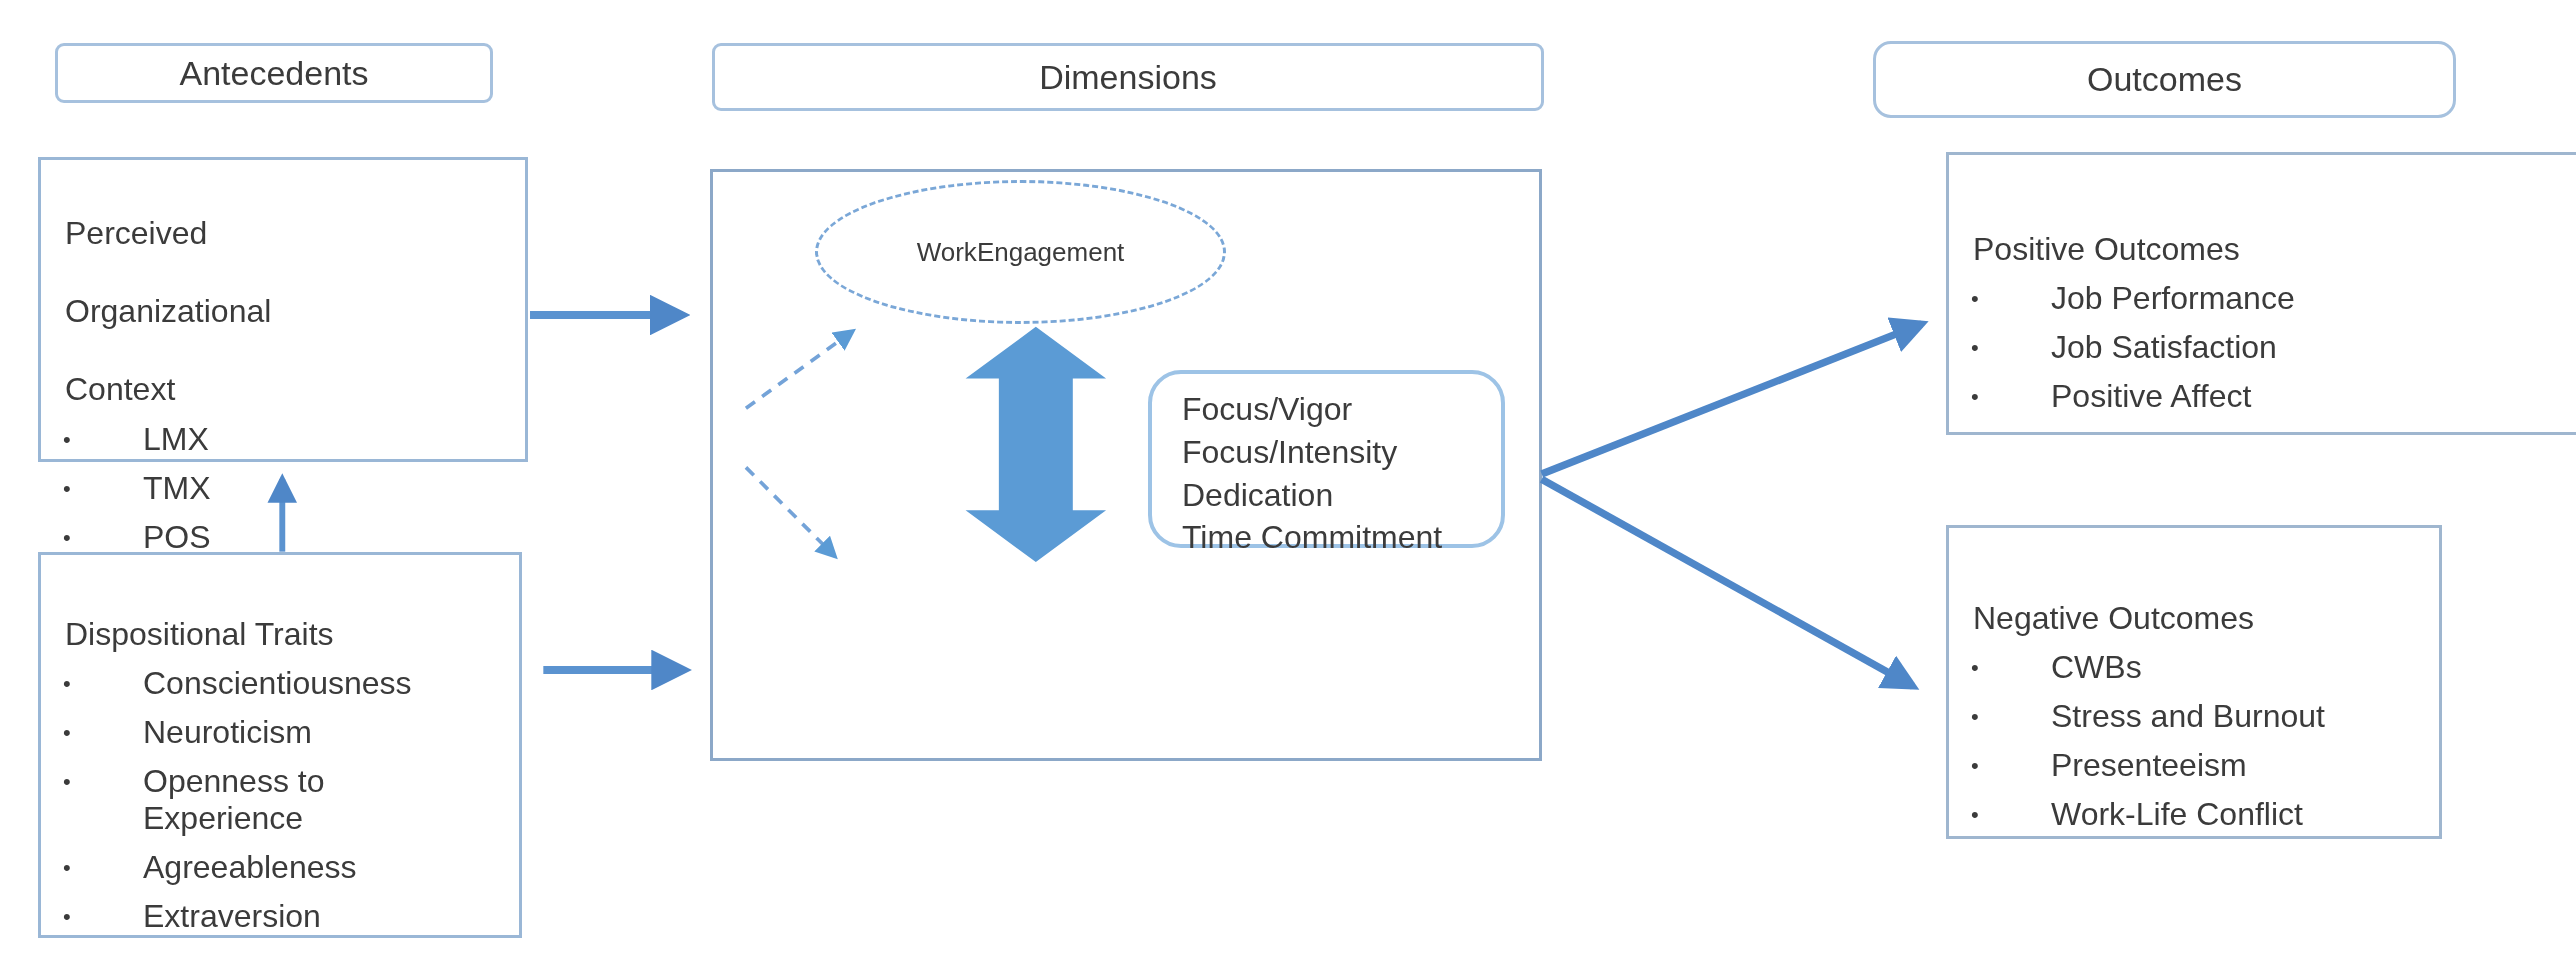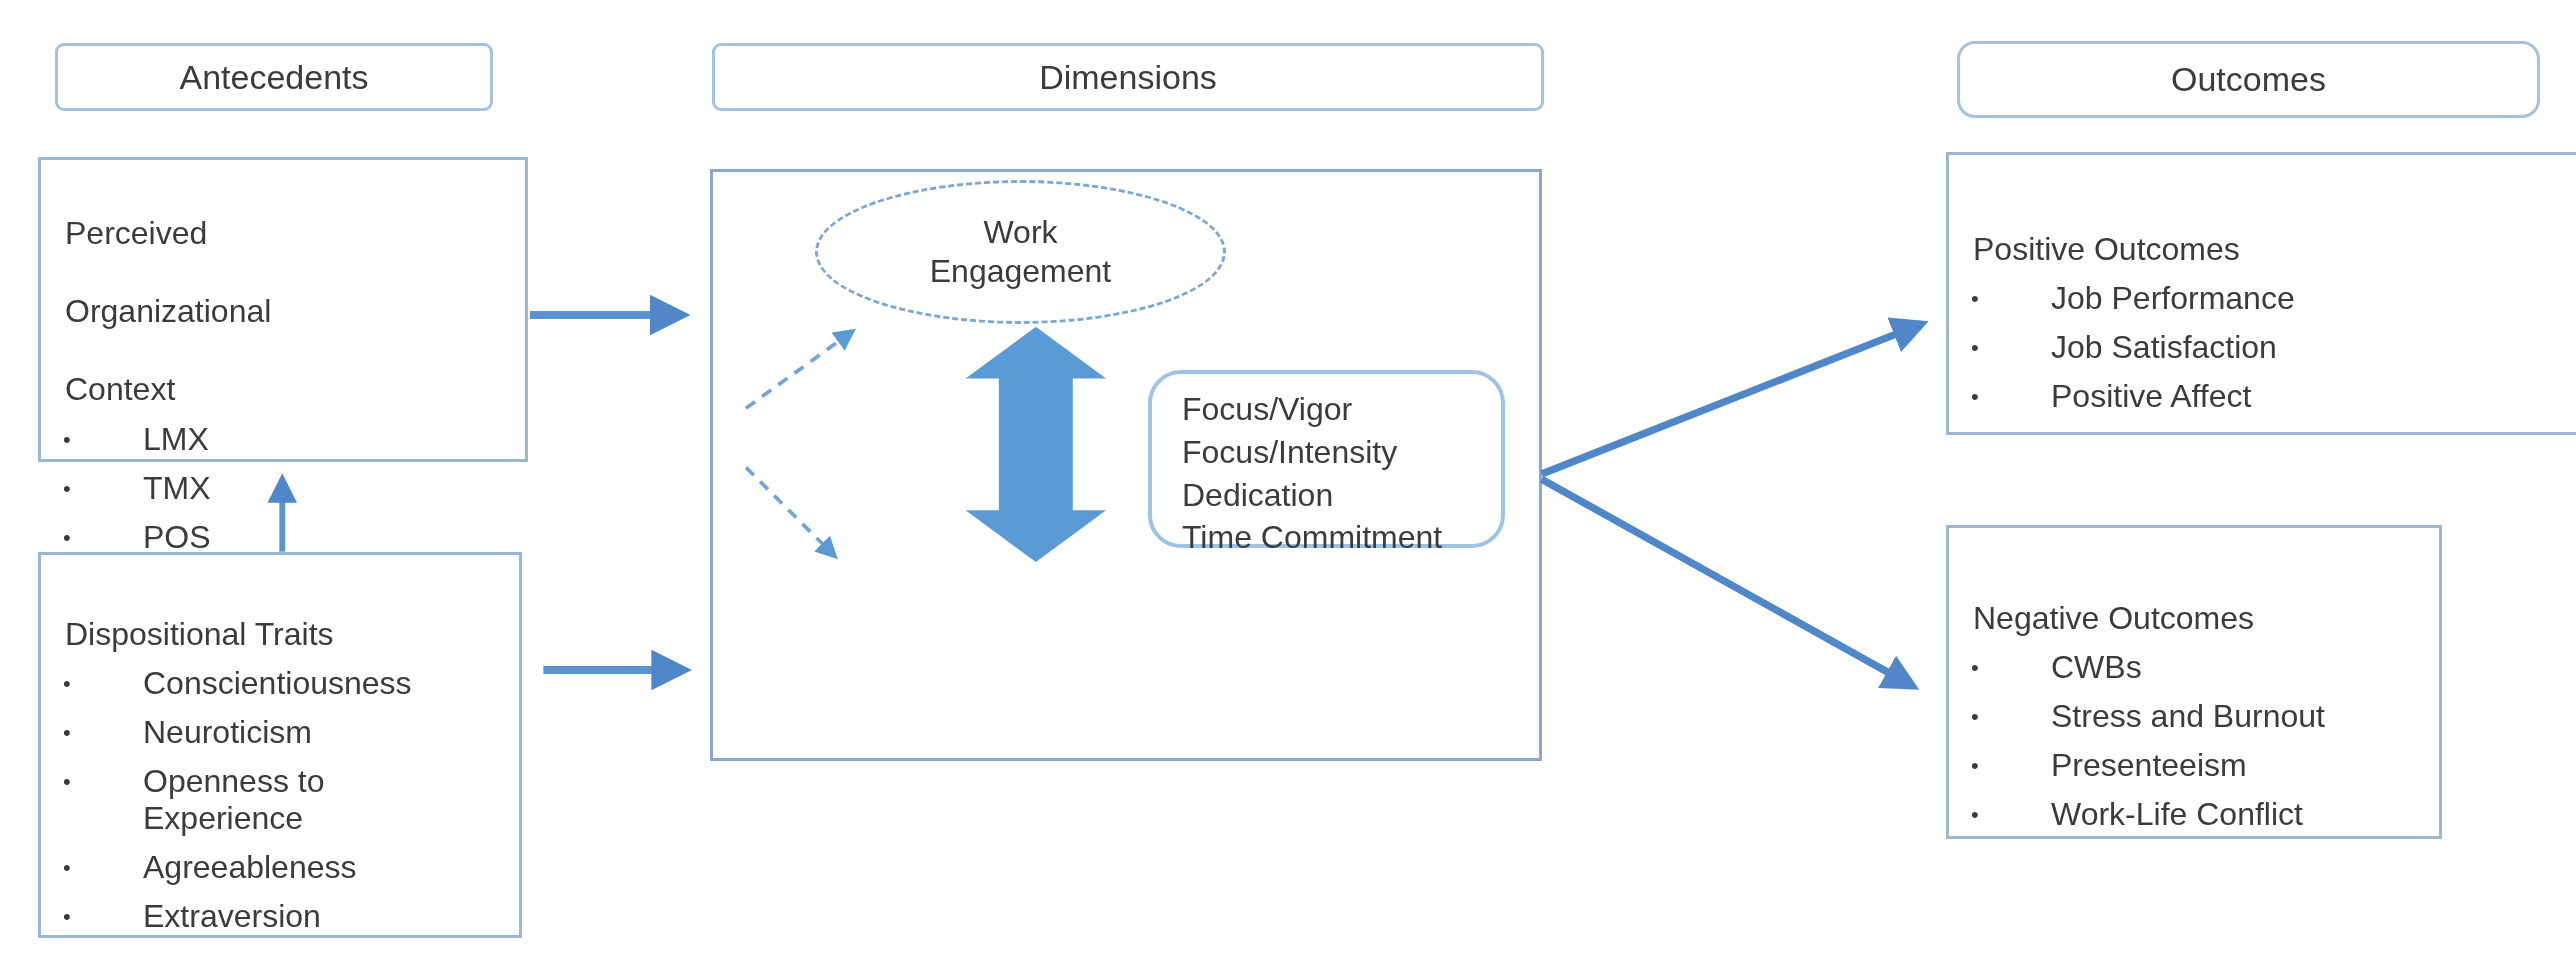--- a/index.html
+++ b/index.html
@@ -19,42 +19,42 @@
   .pad{padding-left:24px;margin-top:36px;}
   .title-line{line-height:42px;}
   .list{margin-top:10.4px;}
   .li{display:flex;align-items:flex-start;line-height:37px;margin-bottom:12px;}
   .bullet{flex:0 0 80px;padding-left:22px;font-size:22px;line-height:37px;}
   .itext{display:inline-block;}
   .wrapnarrow .itext{max-width:248px;}
 
   .ellipse{position:absolute;box-sizing:border-box;z-index:3;
            border:3px dashed #7aa7d7;border-radius:50%;
-           display:flex;flex-direction:column;align-items:center;justify-content:center;
-           text-align:center;font-size:32px;line-height:39px;background:transparent;}
+           display:flex;flex-direction:row;align-items:center;justify-content:center;
+           text-align:center;font-size:26px;line-height:39px;background:transparent;}
 
   .facets{position:absolute;box-sizing:border-box;z-index:3;
           border:4.4px solid #9dc3e6;border-radius:33px;background:#fff;
           padding:16.3px 0 0 30px;font-size:32px;line-height:39px;}
   .facet-line{margin-bottom:3.7px;}
 
   .overlay{position:absolute;left:0;top:0;z-index:5;pointer-events:none;}
 </style>
 </head>
 <body>
 
 <div class="canvas">
 
-  <div class="box hdr" style="left:55px;top:43px;width:438px;height:68px;">
+  <div class="box hdr" style="left:55px;top:43px;width:438px;height:60px;">
     <span>Antecedents</span>
   </div>
   <div class="box hdr" style="left:712px;top:43px;width:832px;height:68px;">
     <span>Dimensions</span>
   </div>
-  <div class="box hdr hdr-round" style="left:1957px;top:41px;width:583px;height:77px;">
+  <div class="box hdr hdr-round" style="left:1873px;top:41px;width:583px;height:77px;">
     <span>Outcomes</span>
   </div>
 
   <div class="box panel" style="left:38px;top:157px;width:490px;height:305px;padding-top:16.3px;">
     <div class="pad title-line">Perceived</div>
     <div class="pad title-line">Organizational</div>
     <div class="pad title-line">Context</div>
     <div class="list">
       <div class="li">
         <span class="bullet">•</span>

